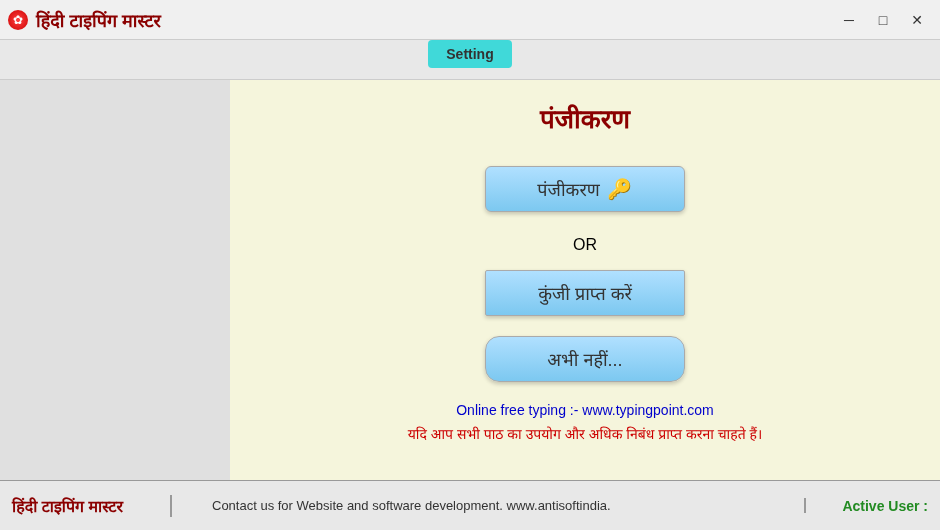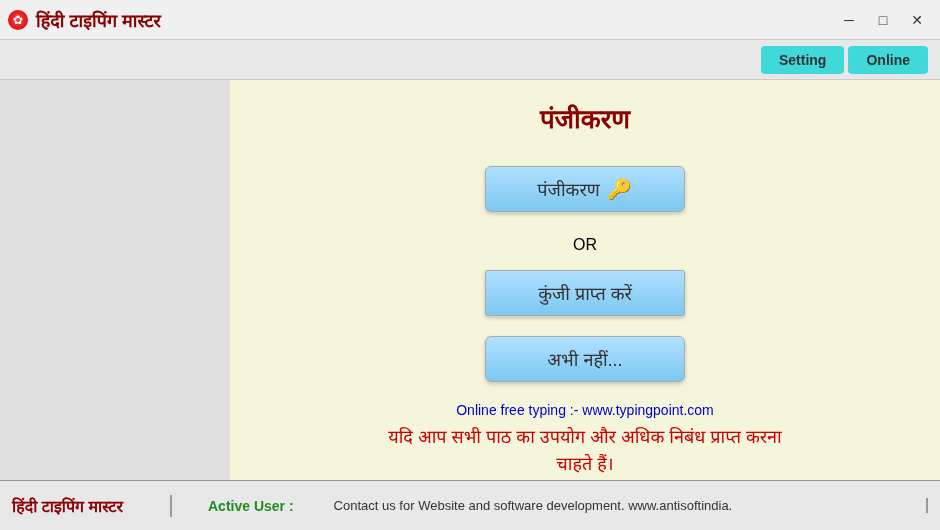--- a/index.html
+++ b/index.html
@@ -60,24 +60,25 @@
       justify-content: center;
       color: #333;
     }
 
     
     .toolbar {
       height: 40px;
       background: #e8e8e8;
       display: flex;
       align-items: center;
-      justify-content: flex-end;
+      justify-content: flex-start;
       padding: 0 12px;
-      gap: 4px;
+      gap: 24px;
       border-bottom: 1px solid #ccc;
+      flex-direction: column;
     }
     .toolbar-btn {
       padding: 6px 18px;
       border: none;
       border-radius: 4px;
       cursor: pointer;
       font-size: 14px;
       font-weight: bold;
       color: #333;
     }
@@ -162,39 +163,39 @@
       box-shadow: 0 2px 4px rgba(0,0,0,0.2);
     }
 
     .not-now-btn {
       display: flex;
       align-items: center;
       justify-content: center;
       padding: 10px 40px;
       background: linear-gradient(to bottom, #b0e0ff, #7cc8f0);
       border: 1px solid #aaa;
-      border-radius: 6px;
+      border-radius: 14px;
       cursor: pointer;
       font-size: 18px;
       color: #333;
       min-width: 200px;
       margin-bottom: 20px;
       box-shadow: 0 2px 4px rgba(0,0,0,0.2);
     }
 
     .online-link {
       color: #0000cc;
       font-size: 14px;
       cursor: pointer;
       margin-bottom: 6px;
     }
 
     .info-text {
       color: #cc0000;
-      font-size: 18px;
+      font-size: 14px;
       text-align: center;
       line-height: 1.5;
       max-width: 420px;
     }
 
     
     .status-bar {
       height: 50px;
       background: #e8e8e8;
       display: flex;
@@ -273,19 +274,19 @@
       <div>यदि आप सभी पाठ का उपयोग और अधिक निबंध प्राप्त करना चाहते हैं।</div>
     </div>
   </div>
   <div class="right-panel"></div>
 </div>
 
 <div class="status-bar">
   <div class="status-section">
     <span class="status-app-name">हिंदी टाइपिंग मास्टर</span>
   </div>
+  <div class="status-section" style="flex:1;">
+    <span class="status-contact">Contact us for Website and software development. www.antisoftindia.</span>
+  </div>
   <div class="status-section">
     <span class="status-active">Active User :</span>
   </div>
-  <div class="status-section" style="flex:1;">
-    <span class="status-contact">Contact us for Website and software development. www.antisoftindia.</span>
-  </div>
 </div>
 
 </body></html>

